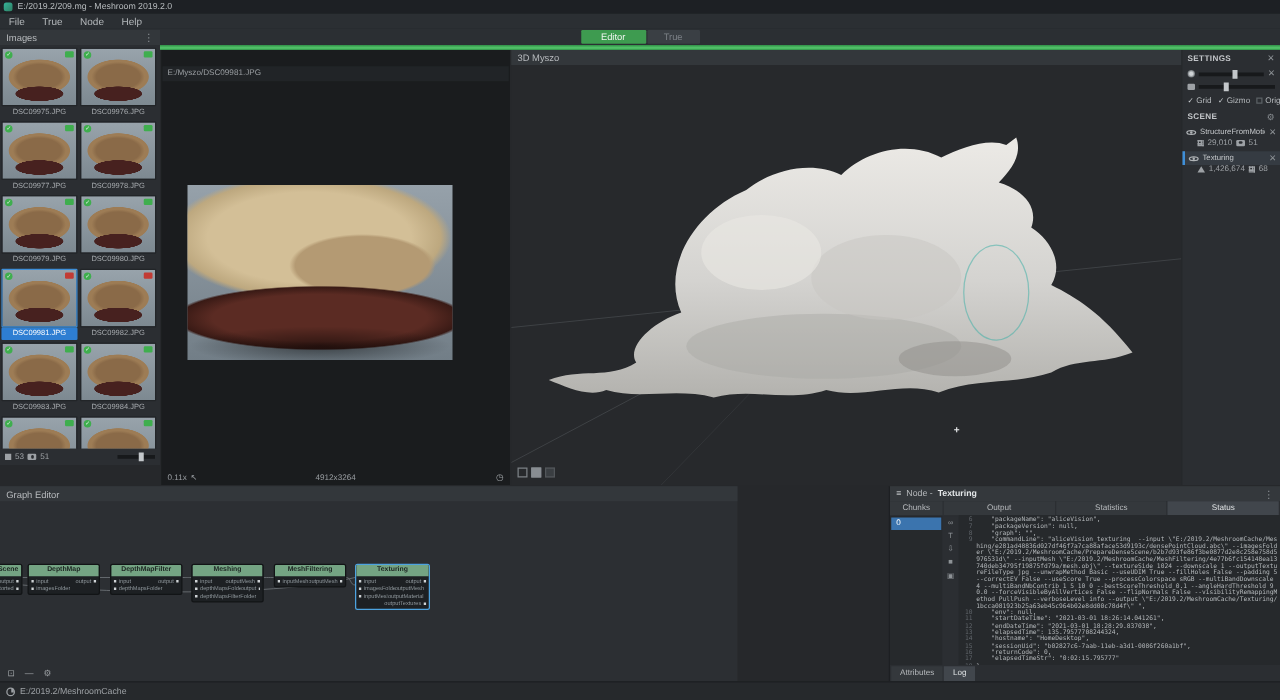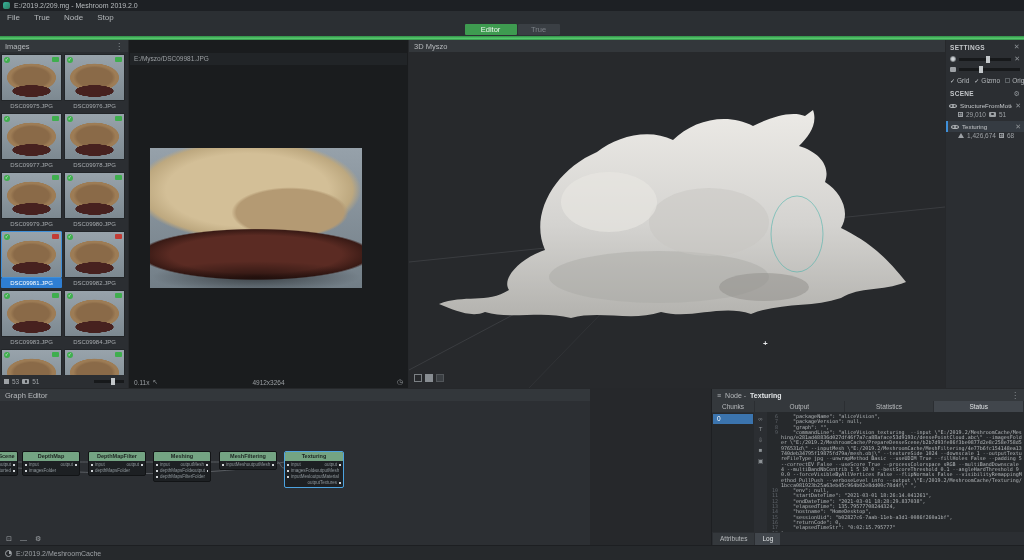--- a/index.html
+++ b/index.html
@@ -21,21 +21,21 @@
     display:flex; align-items:center; justify-content:center; border-radius:1px; }
   #progress { position:absolute; top:36px; left:0; width:1024px; height:4px;
     background:linear-gradient(#2f8f46,#57c96e 60%,#2f8f46); }
 
   
   .panel-h { height:12px; background:#33373b; display:flex; align-items:center;
     justify-content:space-between; padding:0 5px; font-size:7.5px; color:#b7babd; }
   .kebab { color:#8d9296; font-size:8px; }
 
   
-  #images-panel { position:absolute; top:40px; left:0; width:128px; height:348px; background:#2b2e32; overflow:hidden; }
+  #images-panel { position:absolute; top:24px; left:0; width:128px; height:348px; background:#2b2e32; overflow:hidden; }
   #thumb-grid { position:absolute; top:14px; left:1px; width:126px; bottom:13px;
     display:flex; flex-wrap:wrap; gap:2px; overflow:hidden; }
   .thumb-cell { width:61px; }
   .thumb { height:47px; border-radius:1px; position:relative; border:1px solid #222528;
     background:
       radial-gradient(55% 22% at 50% 80%, #47211f 0 58%, rgba(0,0,0,0) 60%),
       radial-gradient(62% 46% at 50% 50%, #8a6a48 0 48%, #9d7c55 58% 66%, rgba(0,0,0,0) 68%),
       linear-gradient(#98a3ab,#7d8991); }
   .thumb.selth { border:1px solid #3f8fd8; }
   .badge-check { position:absolute; top:2px; left:2px; width:6px; height:6px; border-radius:50%;
@@ -169,21 +169,21 @@
 
 <div id="titlebar">
   <span id="app-icon"></span>
   <span>E:/2019.2/209.mg - Meshroom 2019.2.0</span>
 </div>
 <div id="menubar">
 
 <span class="mi">File</span>
     <span class="mi">True</span>
     <span class="mi">Node</span>
-    <span class="mi">Stop</span>
+    <span class="mi">Help</span>
   </div>
 <div id="toolbar">
   <div id="start-btn">Editor</div>
   <div id="stop-btn">True</div>
 </div>
 <div id="progress"></div>
 
 <div id="images-panel">
   <div class="panel-h">
     <span>Images</span>

